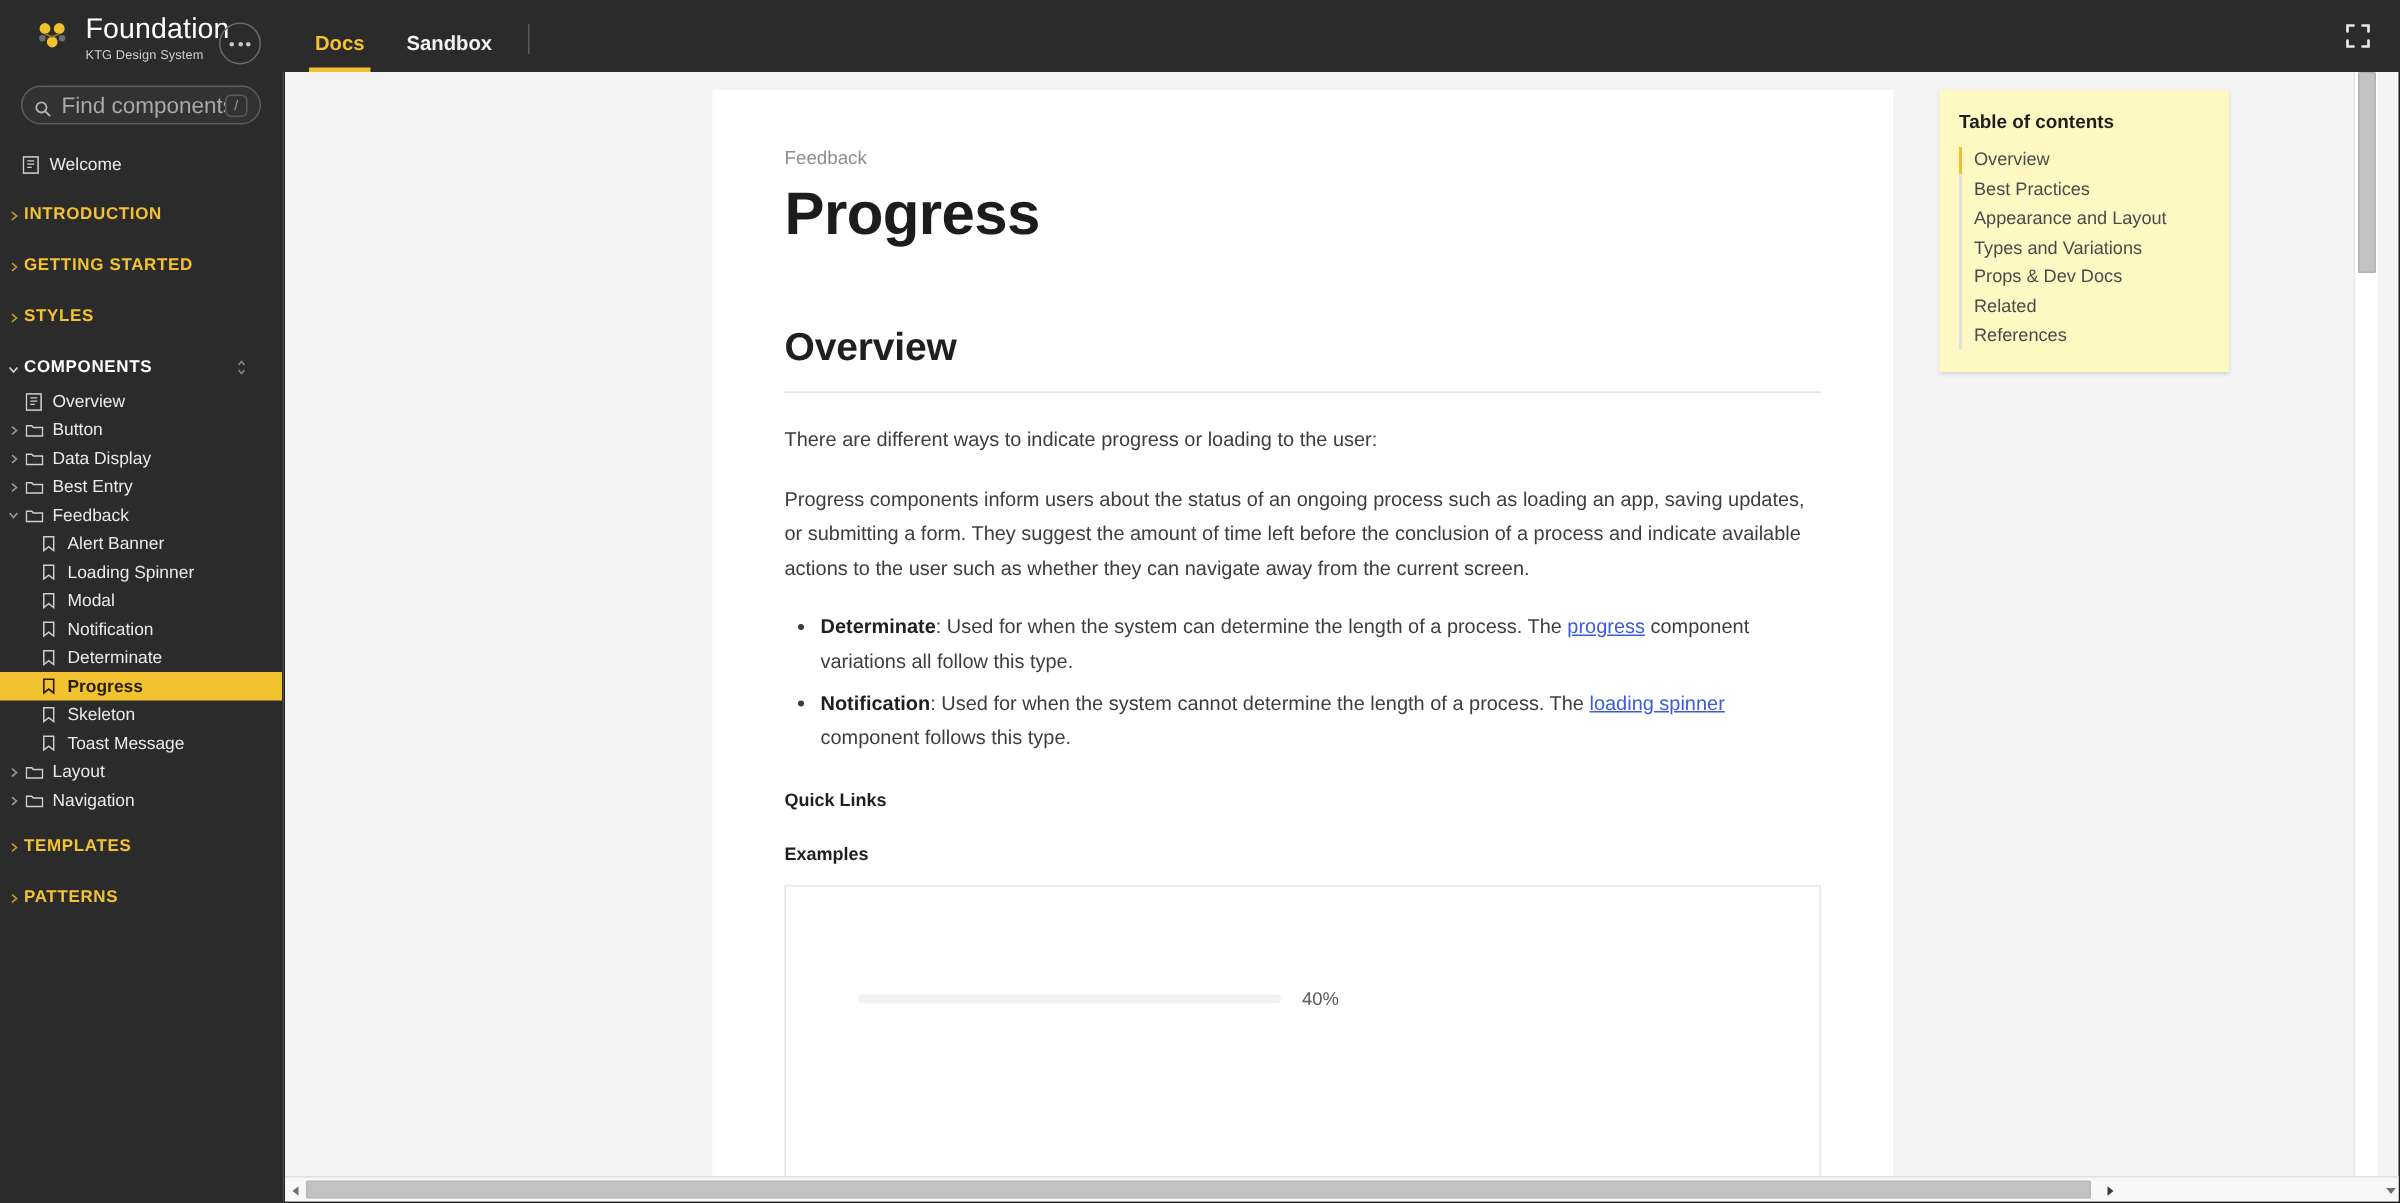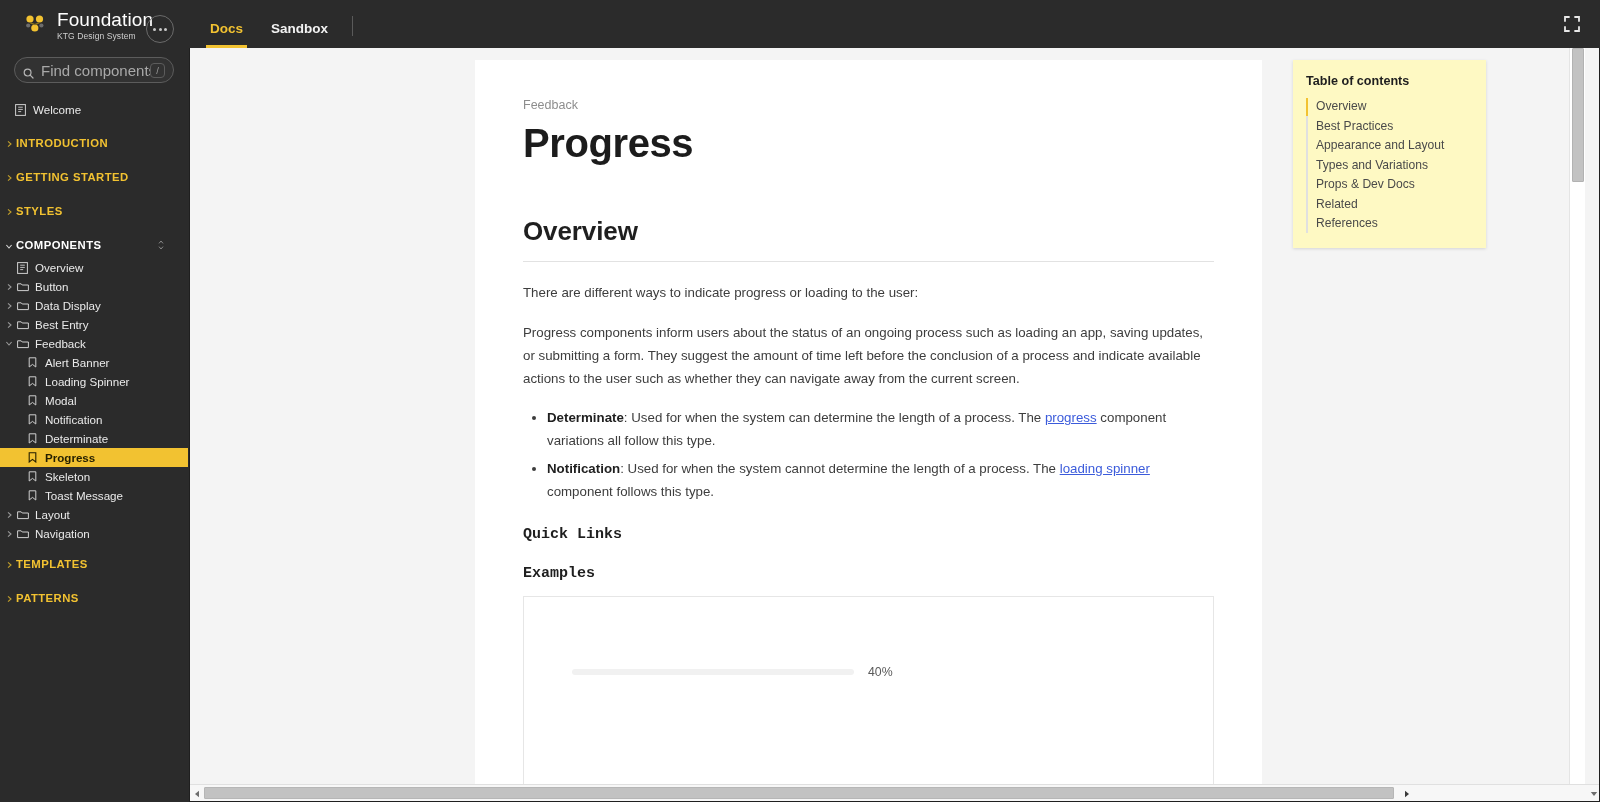--- a/index.html
+++ b/index.html
@@ -194,23 +194,22 @@
     margin: 0 0 17px 0;
   }
   ul.bullets { margin: 0 0 12px 0; padding-left: 24px; }
   ul.bullets li {
     font-size: 13.3px; color: #3d3d3d; line-height: 1.72;
     margin-bottom: 5px;
   }
   ul.bullets li b { color: #1f1f1f; }
   a.doclink { color: #3b5bdb; text-decoration: underline; }
   h3.sub {
-    font-size: 15px; font-weight: bold; color: #1f1f1f;
+    font-size: 12px; font-weight: bold; color: #1f1f1f;
     margin: 22px 0 13px 0;
-    font-family: Liberation Mono, monospace;
   }
   .quick-links { font-size: 13.3px; color: #3d3d3d; margin-bottom: 4px; }
   .quick-links .sep { color: #3d3d3d; padding: 0 3px; }
   .example-box {
     margin-top: 14px;
     border: 1px solid #e6e6e6;
     background: #fff;
     height: 300px;
     position: relative;
   }

